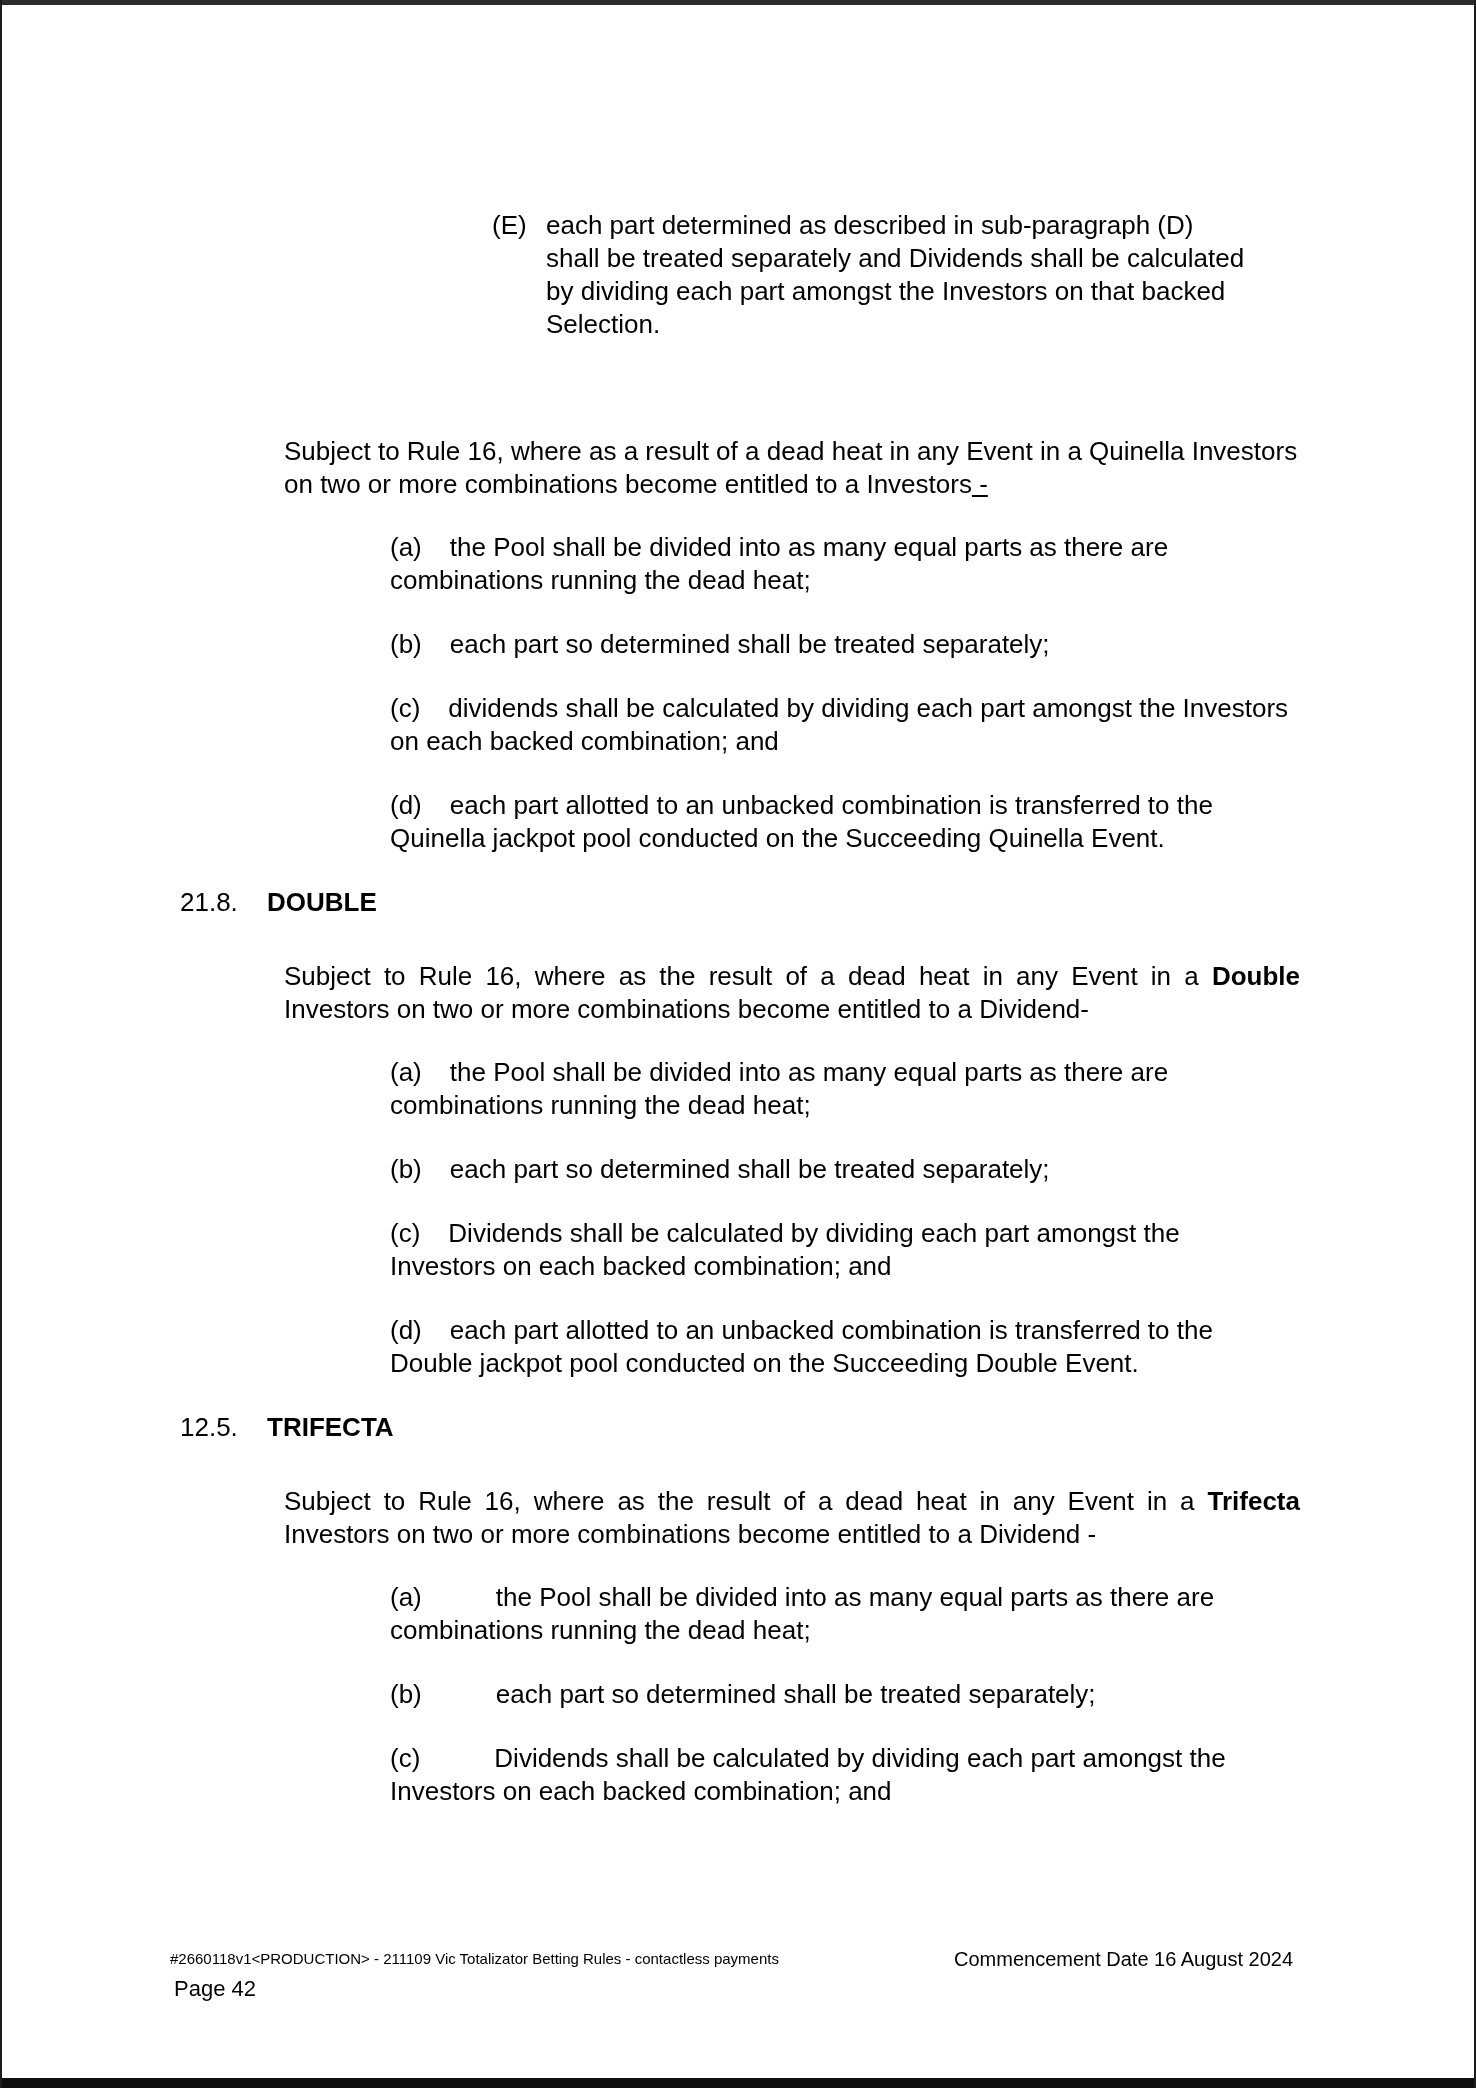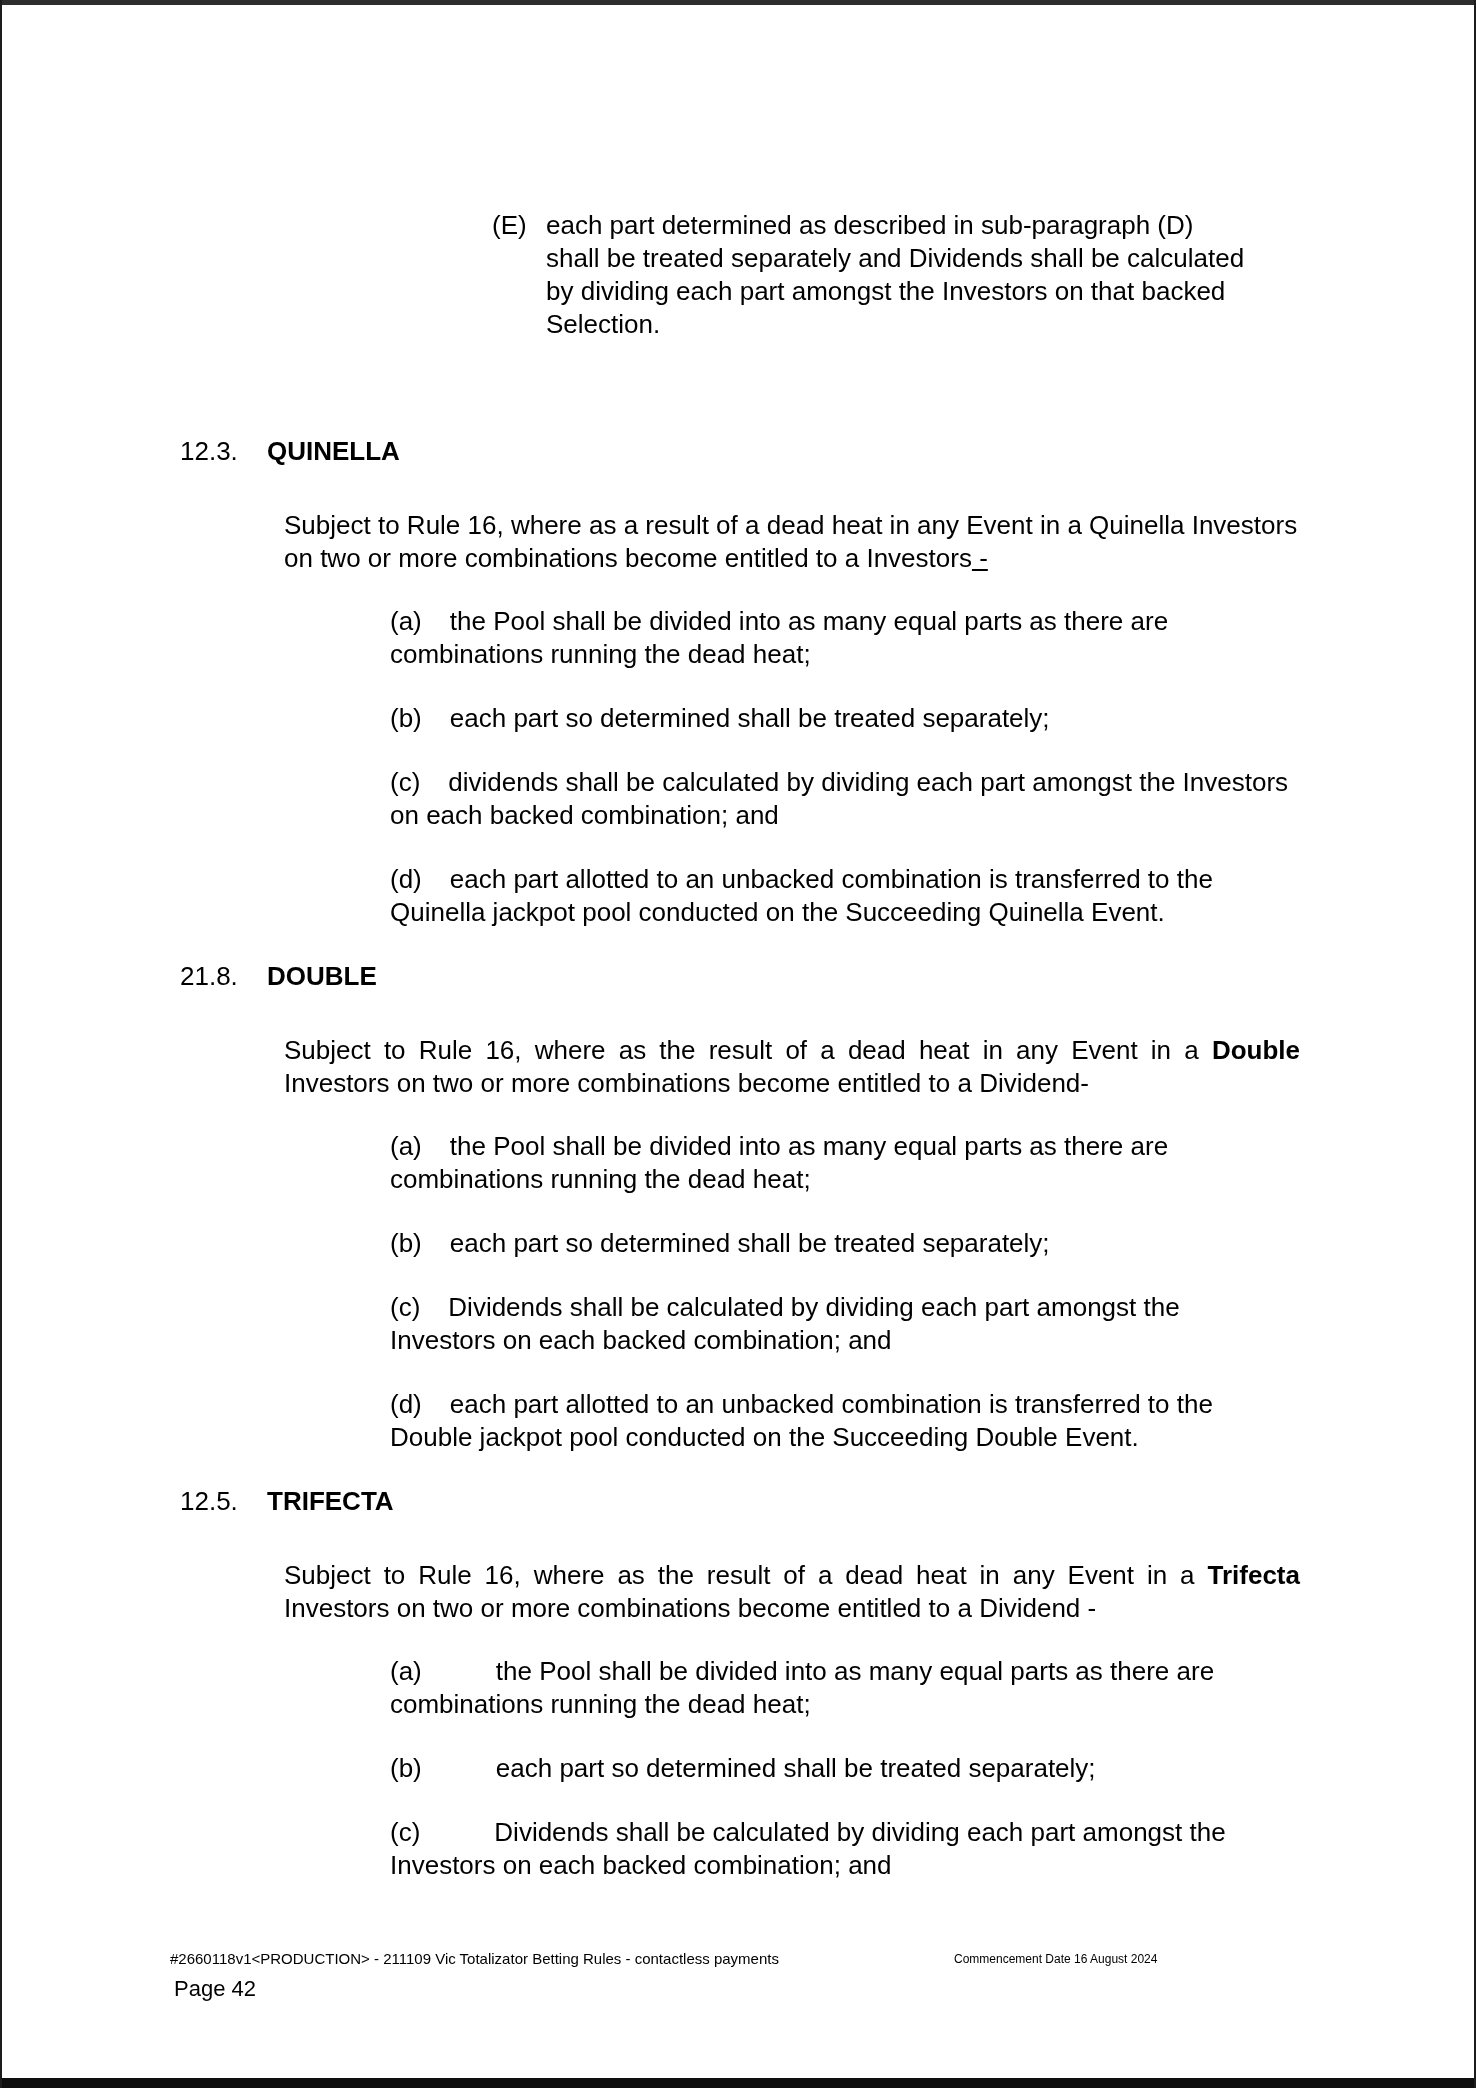--- a/index.html
+++ b/index.html
@@ -27,39 +27,36 @@
   
   .para{margin-left:282px;width:1016px;margin-bottom:30px;text-align:left;}
   .para.just{text-align:justify;}
   .u{text-decoration:underline;}
   
   .item{margin-left:388px;width:900px;margin-bottom:31px;}
   .tab1{display:inline-block;width:28px;}
   .tab2{display:inline-block;width:74px;}
   
   .footer-left{position:absolute;left:168px;top:1950px;font-size:15px;line-height:18px;}
-  .footer-right{position:absolute;left:952px;top:1950px;font-size:12px;line-height:18px;}
+  .footer-right{position:absolute;left:952px;top:1950px;font-size:20px;line-height:18px;}
   .page-num{position:absolute;left:172px;top:1974px;font-size:22px;line-height:30px;}
 </style>
 </head>
 <body>
 
 <div class="page">
   <div class="bar-top"></div>
 
   <div class="content">
 
     <div class="intro-item">
       <span class="intro-label">(E)</span>
       <span>each part determined as described in sub-paragraph (D) shall be treated separately and Dividends shall be calculated by dividing each part amongst the Investors on that backed Selection.</span>
     </div>
 
-    <div class="sec-heading">
-      <span class="sec-num">12.3.</span><span class="sec-title">QUINELLA</span>
-    </div>
     <div class="para">
       <span>Subject to Rule 16, where as a result of a dead heat in any Event in a Quinella Investors on two or more combinations become entitled to a Investors</span><span class="u">&nbsp;-</span>
     </div>
     <div class="item"><span>(a)</span><span class="tab1"></span><span>the Pool shall be divided into as many equal parts as there are combinations running the dead heat;</span></div>
     <div class="item"><span>(b)</span><span class="tab1"></span><span>each part so determined shall be treated separately;</span></div>
     <div class="item"><span>(c)</span><span class="tab1"></span><span>dividends shall be calculated by dividing each part amongst the Investors on each backed combination; and</span></div>
     <div class="item"><span>(d)</span><span class="tab1"></span><span>each part allotted to an unbacked combination is transferred to the Quinella jackpot pool conducted on the Succeeding Quinella Event.</span></div>
 
     <div class="sec-heading">
       <span class="sec-num">21.8.</span><span class="sec-title">DOUBLE</span>

